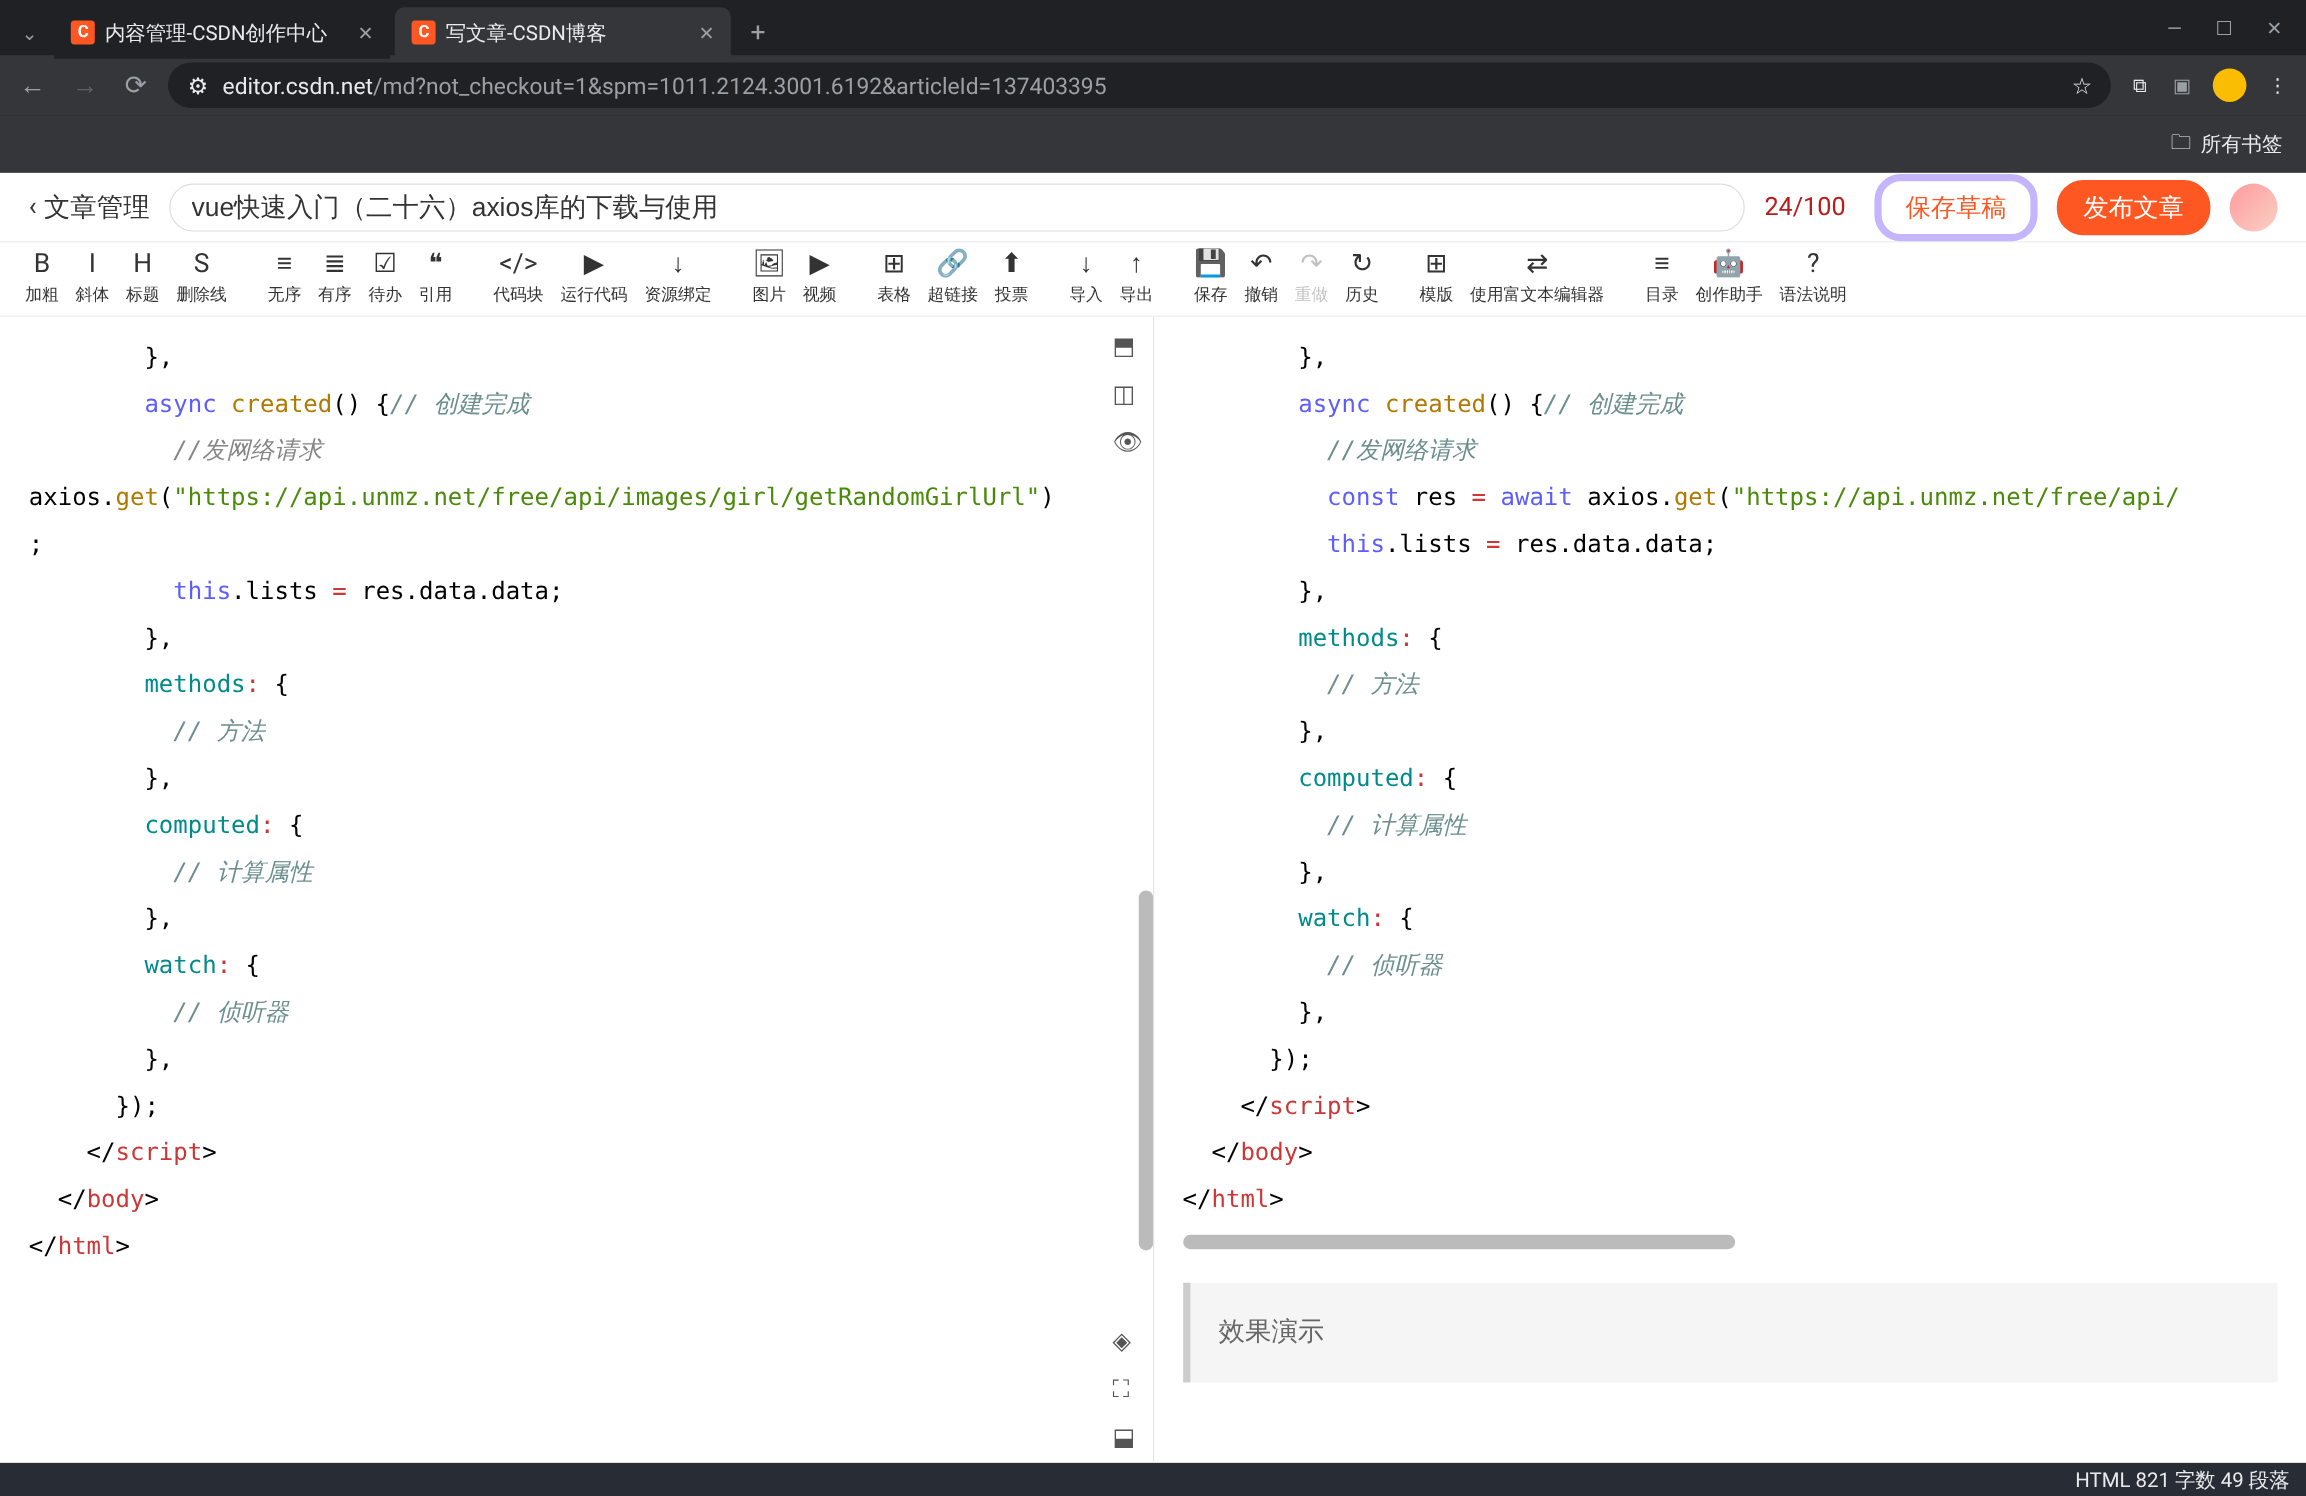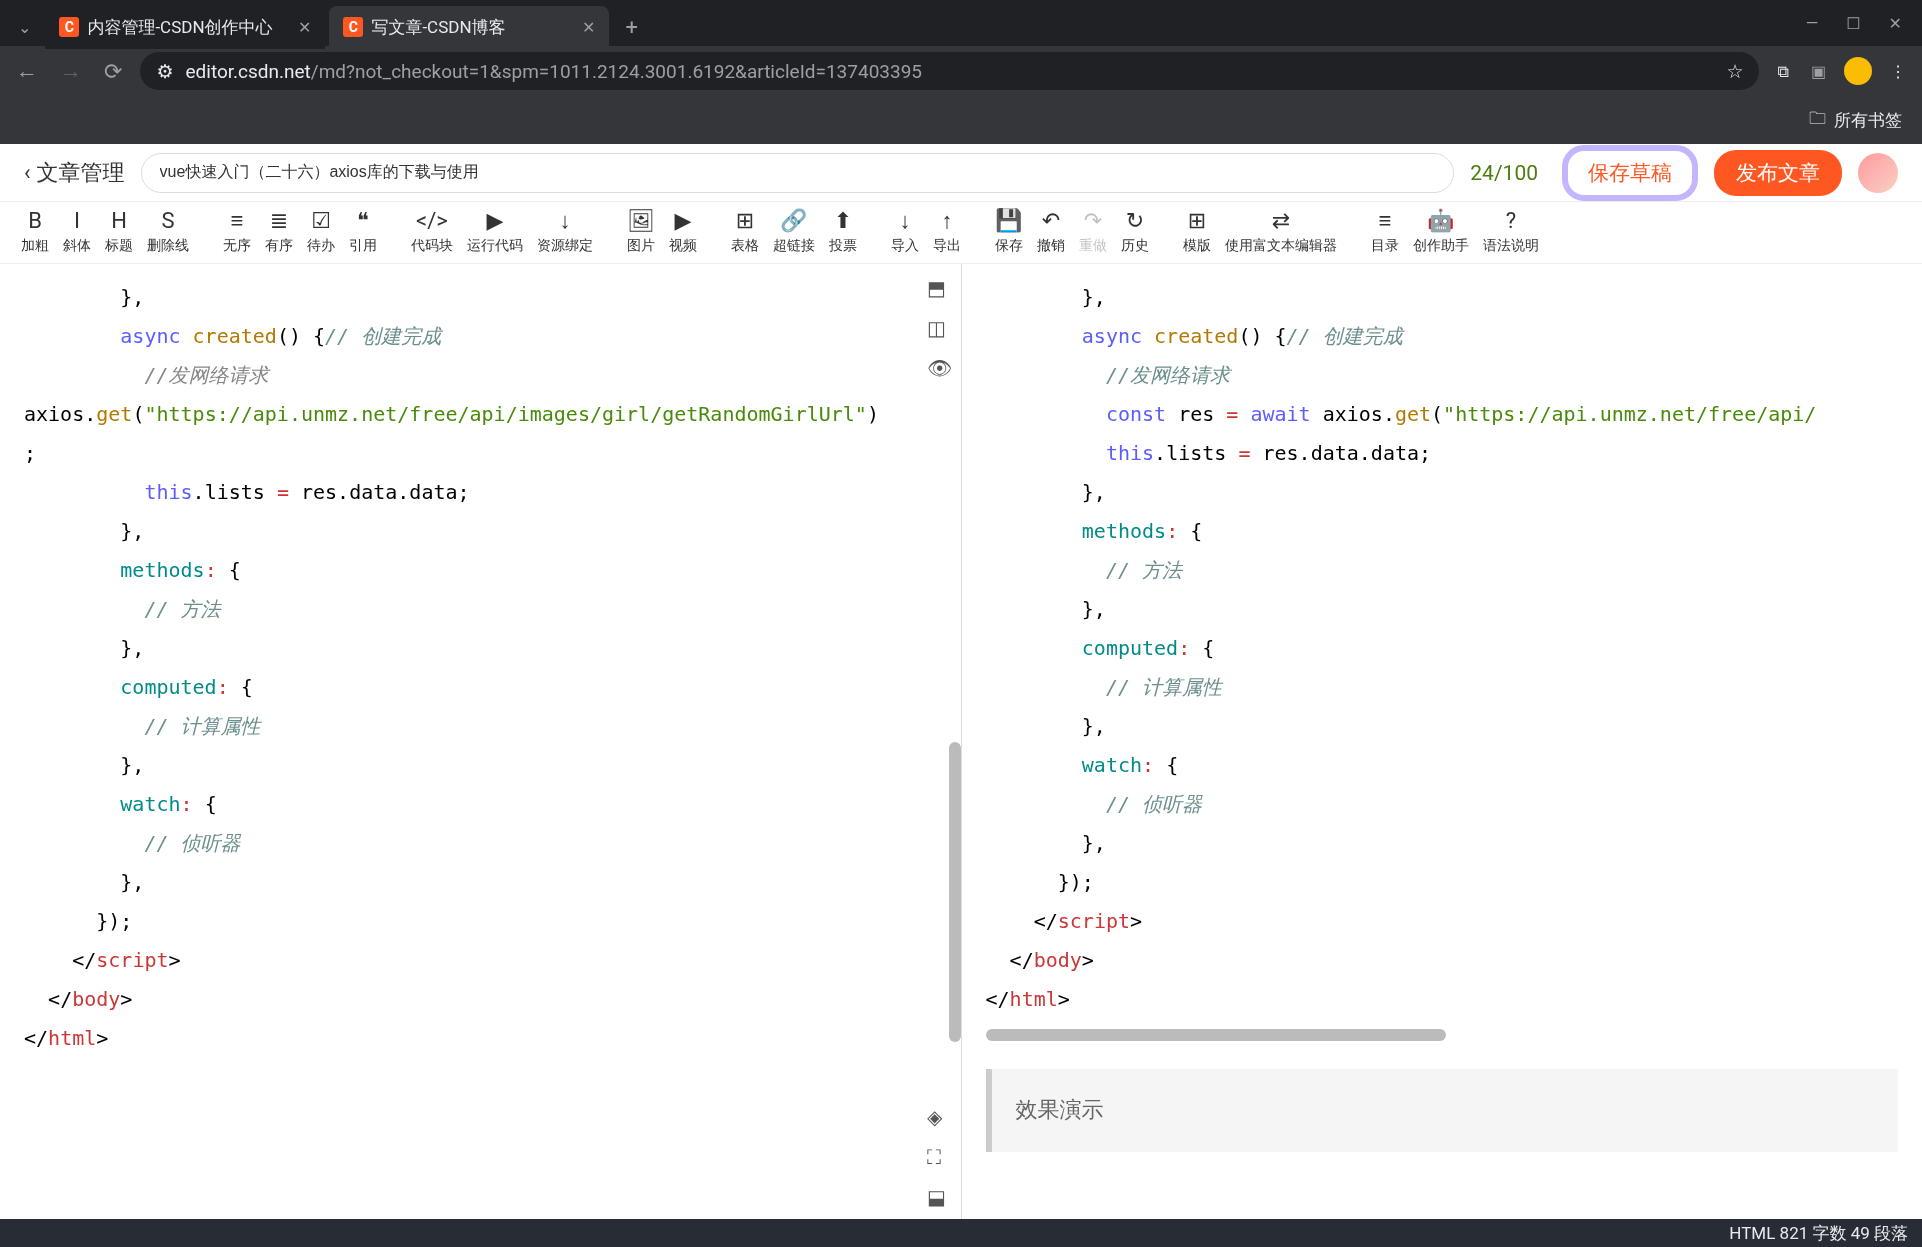--- a/index.html
+++ b/index.html
@@ -158,26 +158,26 @@
       align-items: center;
       gap: 6px;
       cursor: pointer;
     }
     .title-input {
       flex: 1;
       height: 40px;
       border: 1px solid #ddd;
       border-radius: 20px;
       padding: 0 18px;
-      font-size: 16px;
+      font-size: 22px;
       color: #333;
       outline: none;
     }
     .char-count {
-      color: #4d7c0f;
+      color: #b91c1c;
       font-size: 21px;
       margin-right: 8px;
     }
     .btn-draft {
       border: 6px solid #c4b5fd;
       background: white;
       color: #ff5722;
       border-radius: 22px;
       padding: 8px 20px;
       font-size: 21px;

